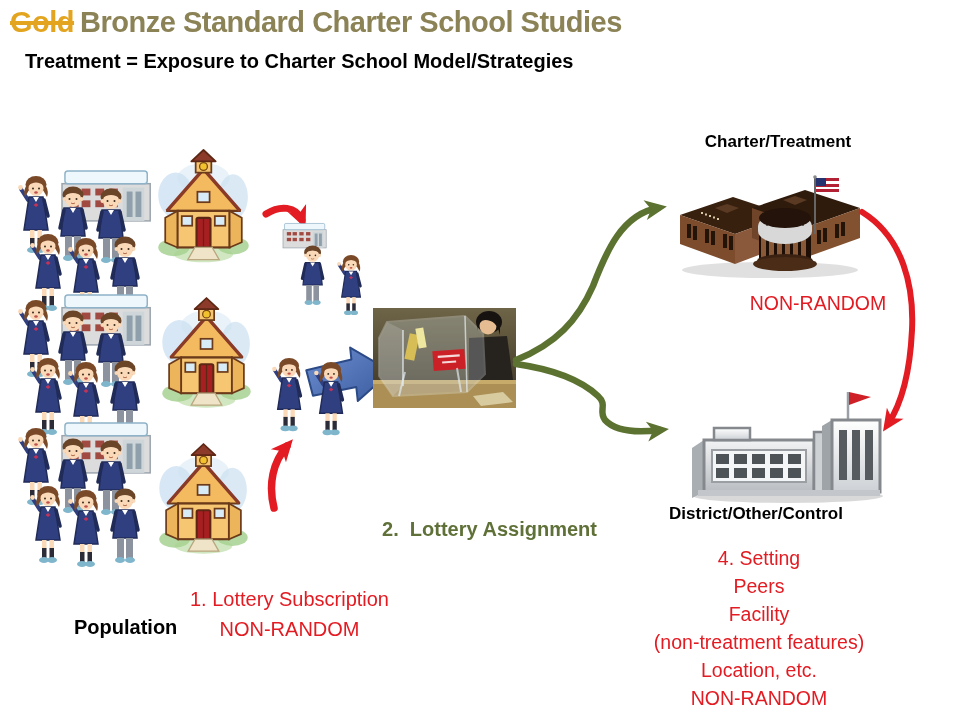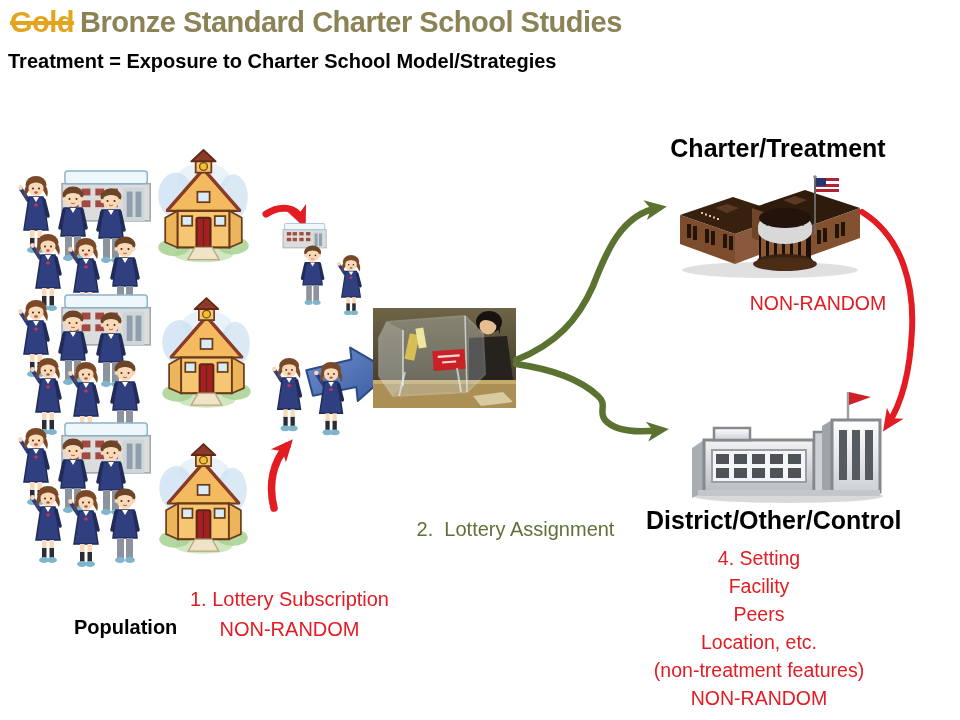--- a/index.html
+++ b/index.html
@@ -10,25 +10,25 @@
   .title {
     position:absolute; left:10px; top:6px; font-size:29px; font-weight:700;
     letter-spacing:-0.5px; white-space:nowrap;
   }
   .title .gold {
     color:var(--gold); text-decoration:line-through;
     text-decoration-thickness:4px; margin-right:6px;
   }
   .title .rest { color:var(--title_olive); }
   .subtitle {
-    position:absolute; left:8px; top:50px; font-size:20px; font-weight:700;
+    position:absolute; left:25px; top:50px; font-size:20px; font-weight:700;
     color:var(--text_black); white-space:nowrap;
   }
   .label { position:absolute; text-align:center; line-height:1.45; }
-  .black-bold { font-weight:700; color:var(--text_black); font-size:25px; }
+  .black-bold { font-weight:700; color:var(--text_black); font-size:17px; }
   .red-label { color:var(--red); font-size:19.5px; }
   .olive-label { color:var(--olive_text); font-size:20px; white-space:pre-wrap; }
   .diagram-svg { position:absolute; left:0; top:0; }
 </style>
 </head>
 <body>
 
 <div class="slide">
 
   <div class="title">
@@ -313,28 +313,28 @@
   <div class="label black-bold" style="left:668px; top:130px; width:220px;">Charter/Treatment</div>
 
   <div class="label red-label" style="left:718px; top:289px; width:200px;">
     <div>NON-RANDOM</div>
   </div>
 
   <div class="label black-bold" style="left:646px; top:502px; width:220px;">District/Other/Control</div>
 
   <div class="label red-label" style="left:638px; top:544px; width:242px; line-height:28px;">
     <div>4. Setting</div>
+    <div>Peers</div>
     <div>Facility</div>
-    <div>Peers</div>
+    <div>(non-treatment features)</div>
     <div>Location, etc.</div>
-    <div>(non-treatment features)</div>
     <div>NON-RANDOM</div>
   </div>
 
-  <div class="label olive-label" style="left:388px; top:457px; width:255px; line-height:29px;">
+  <div class="label olive-label" style="left:362px; top:457px; width:255px; line-height:29px;font-weight:bold;">
     <div>2.  Lottery Assignment</div>
   </div>
 
   <div class="label red-label" style="left:172px; top:584px; width:235px; font-size:20px; line-height:30px;">
     <div>1. Lottery Subscription</div>
     <div>NON-RANDOM</div>
   </div>
 
   <div class="label black-bold" style="left:28px; top:613px; width:130px; font-size:20px; text-align:left;margin-left:46px;">Population</div>
 

